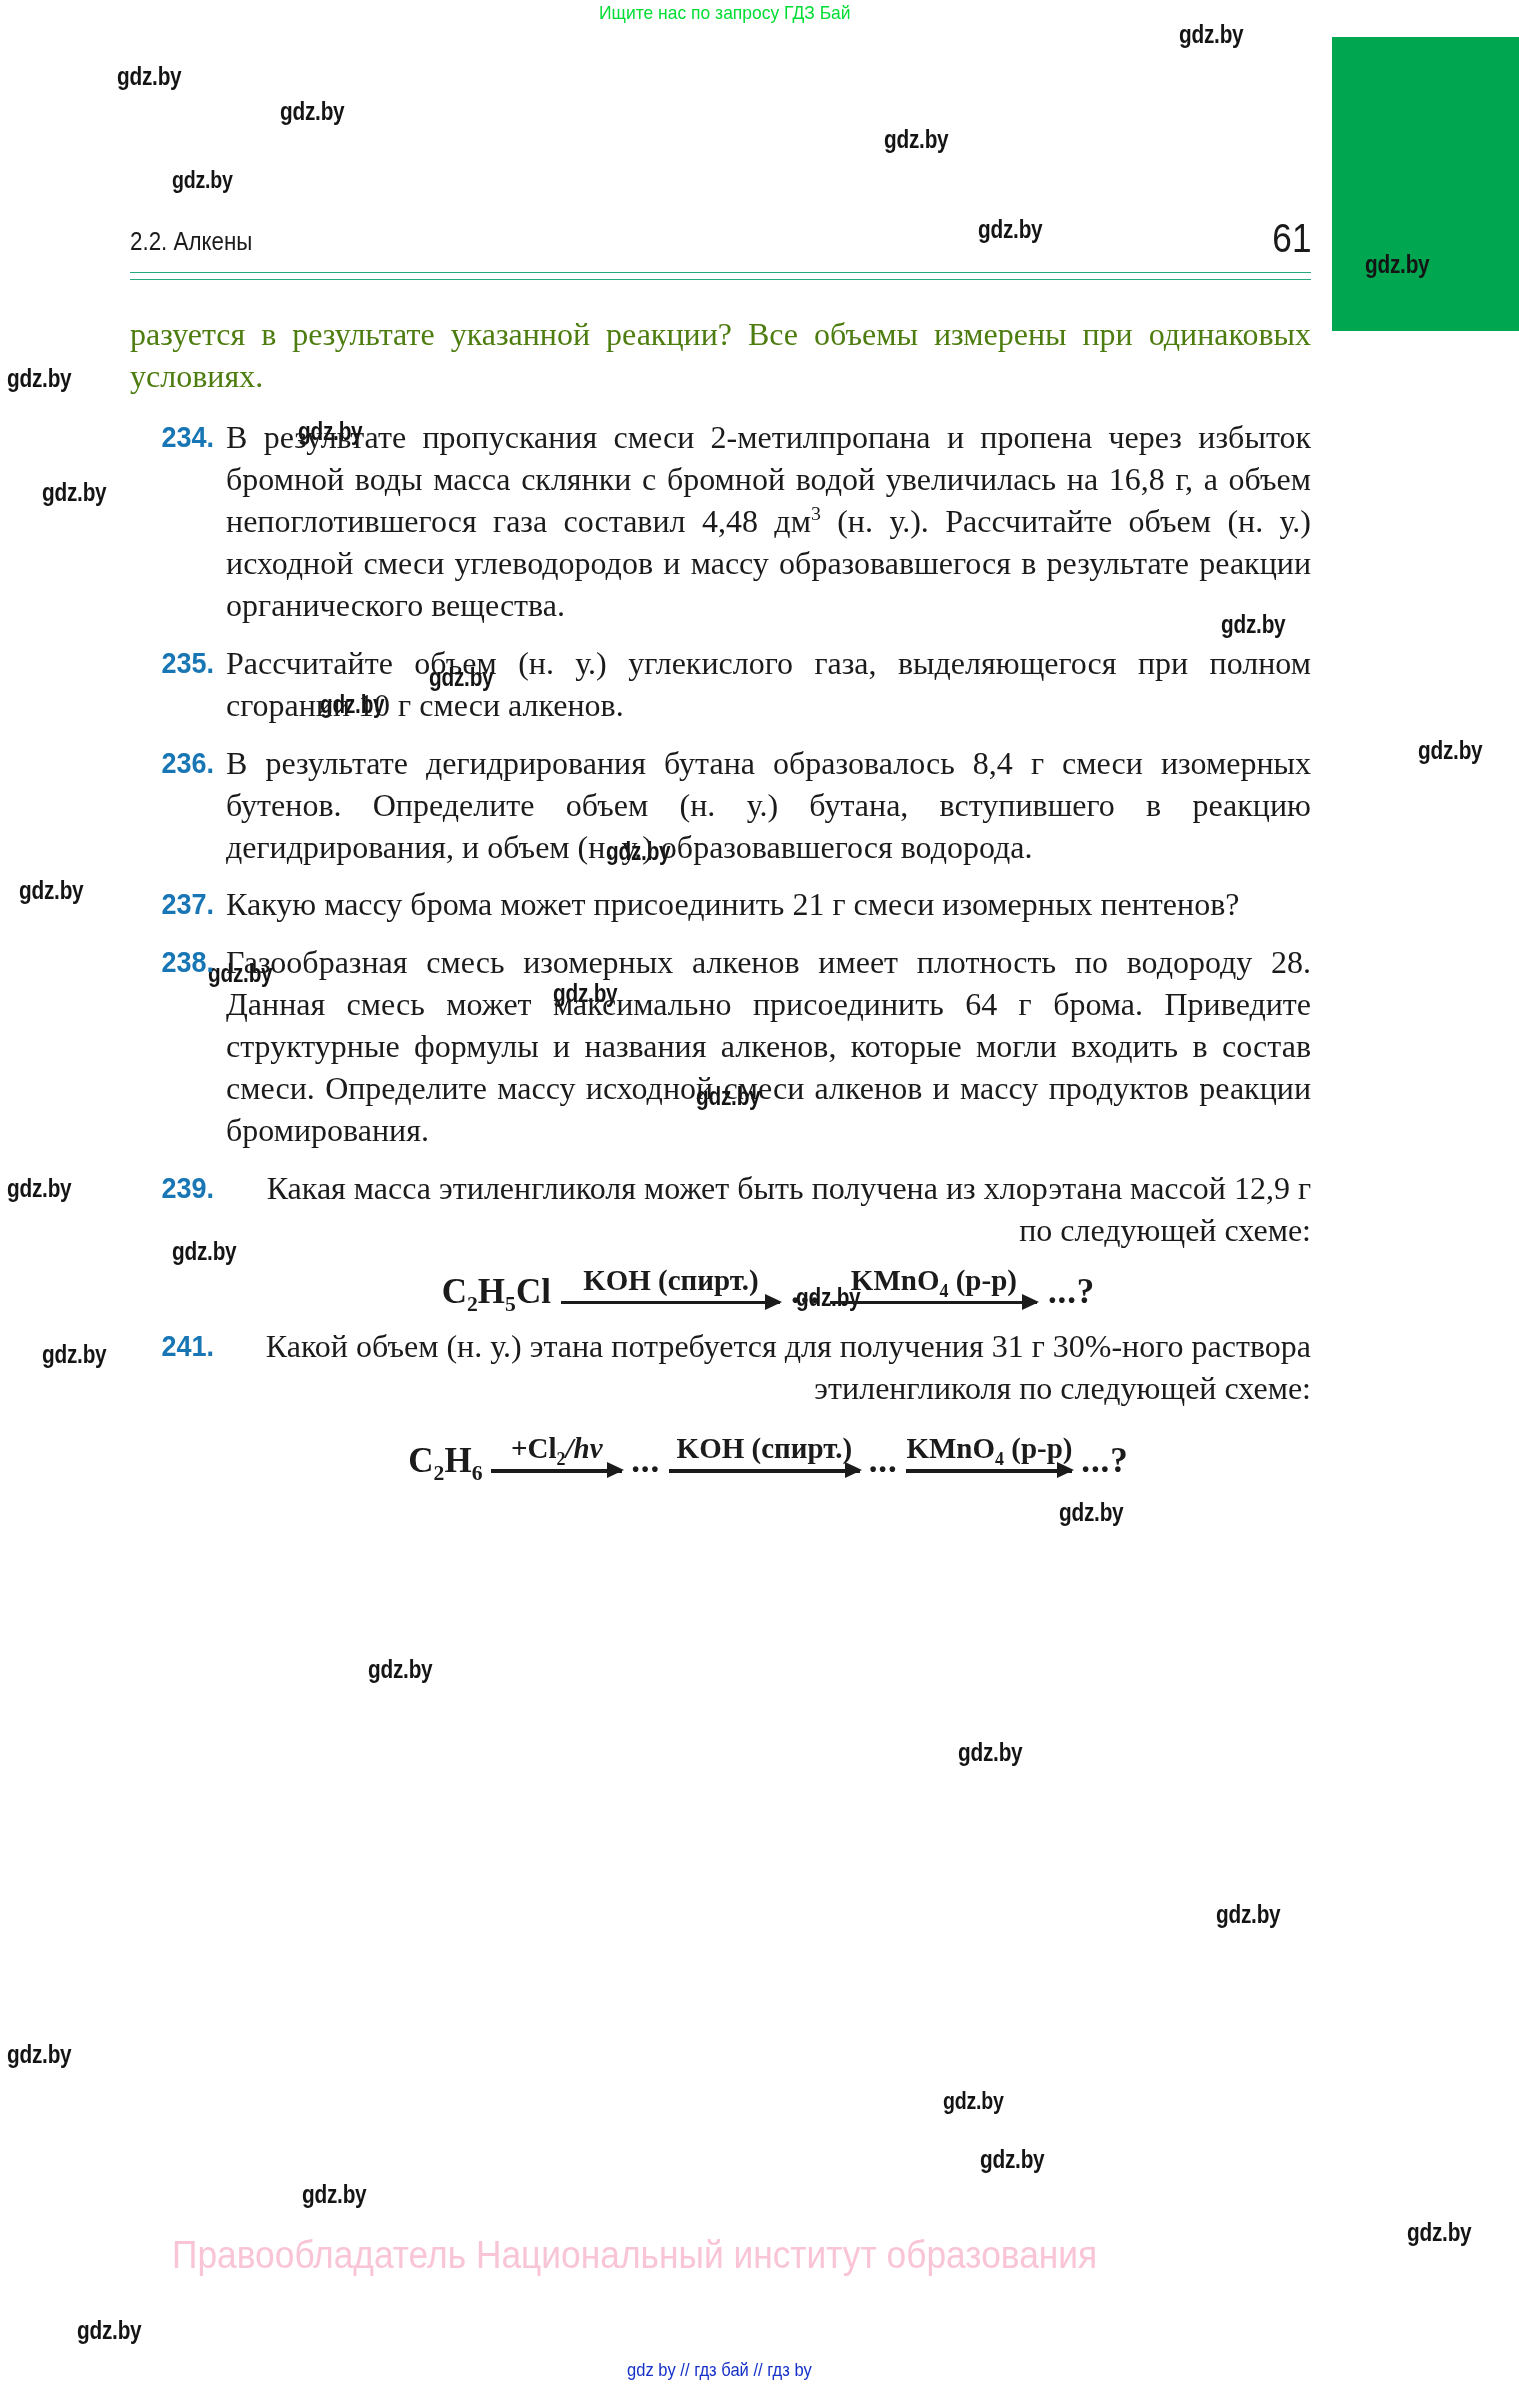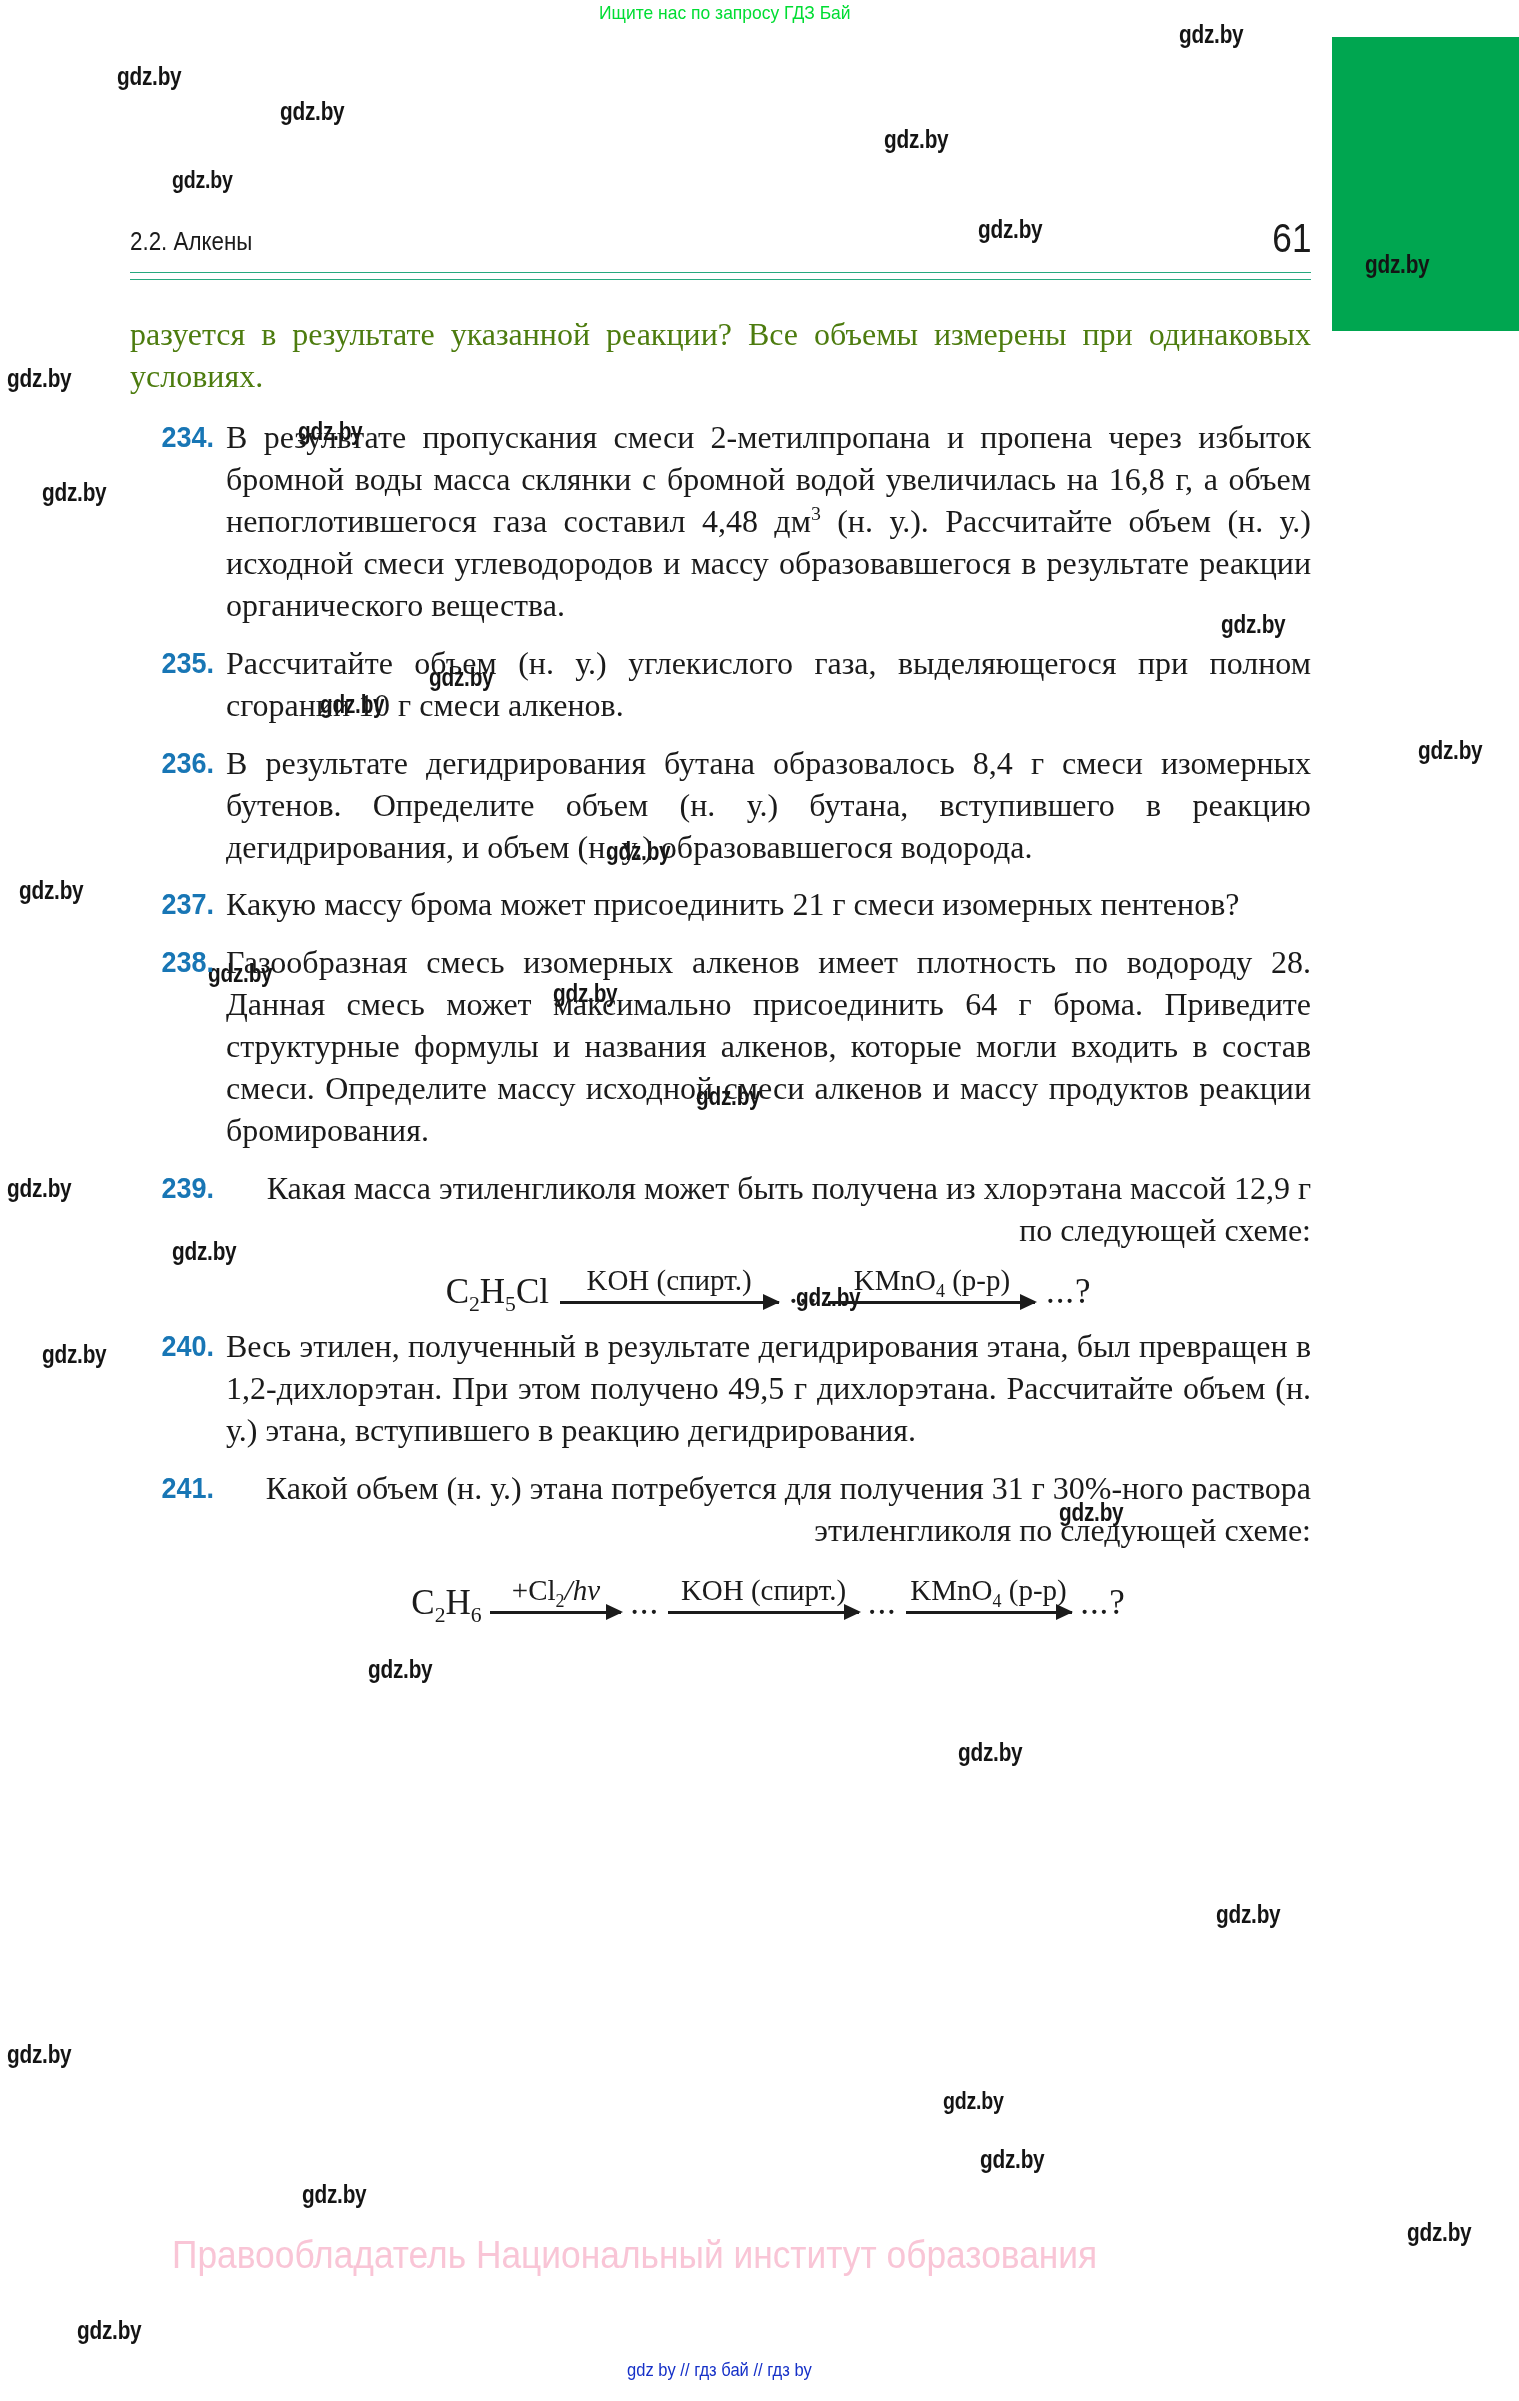--- a/index.html
+++ b/index.html
@@ -133,20 +133,21 @@
 
   
   .scheme {
     display: flex;
     align-items: flex-end;
     justify-content: center;
     gap: 10.5px;
     margin: 15.8px 0 8.8px 0;
     font-size: 35px;
     line-height: 1;
+    font-weight: bold;
   }
   .formula { white-space: nowrap; }
   .arrowgrp {
     display: inline-flex;
     flex-direction: column;
     align-items: center;
     justify-content: flex-end;
     position: relative;
   }
   .arrowlbl {
@@ -312,24 +313,20 @@
 
       <span class="arrowgrp">
         <span class="arrowlbl"><span>KMnO</span><sub class="sub">4</sub><span> (р-р)</span></span>
         <span class="arrowbar" style="width:207px"></span>
       </span>
 
       <span class="dots">...?</span>
     </div>
   </div>
 
-  <div class="prob">
-    <div class="num">240.</div>
-    <div class="txt">Весь этилен, полученный в результате дегидрирования этана, был превращен в 1,2-дихлорэтан. При этом получено 49,5 г дихлорэтана. Рассчитайте объем (н. у.) этана, вступившего в реакцию дегидрирования.</div>
-  </div>
 
   <div class="prob">
     <div class="num">241.</div>
     <div class="txt nojust">Какой объем (н. у.) этана потребуется для получения 31 г 30%-ного раствора этиленгликоля по следующей схеме:</div>
 
     <div class="scheme" style="gap:8.8px;margin-top:26px">
       <span class="formula"><span>C</span><sub class="sub">2</sub><span>H</span><sub class="sub">6</sub></span>
 
       <span class="arrowgrp">
         <span class="arrowlbl"><span>+Cl</span><sub class="sub">2</sub><em style="font-style:italic">/hν</em></span>

